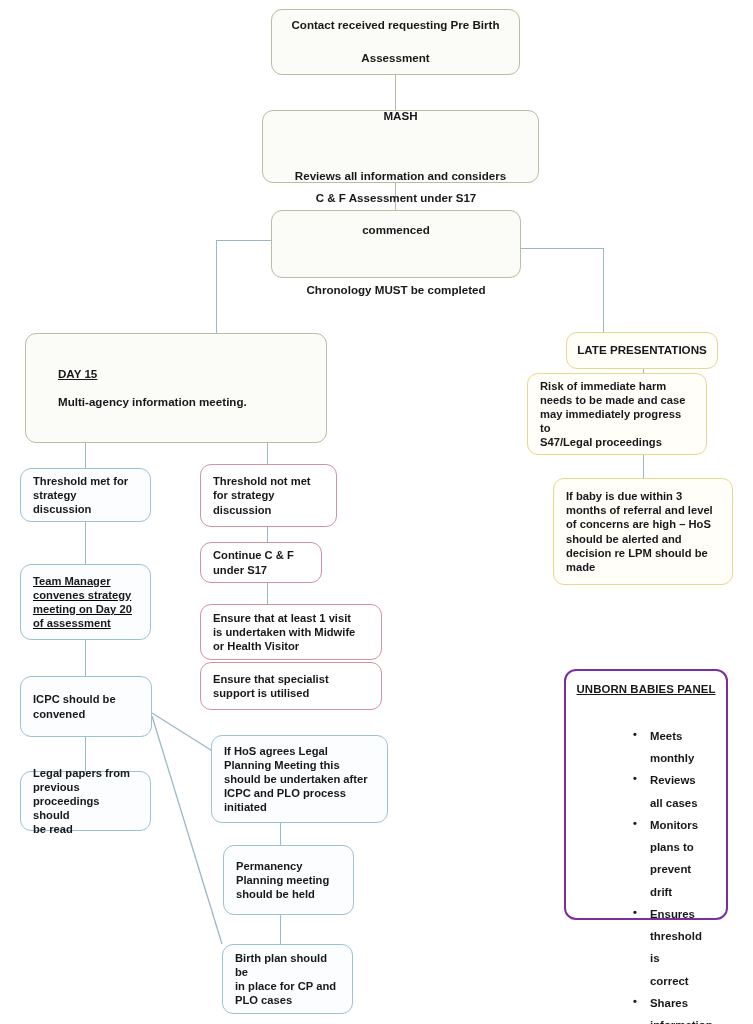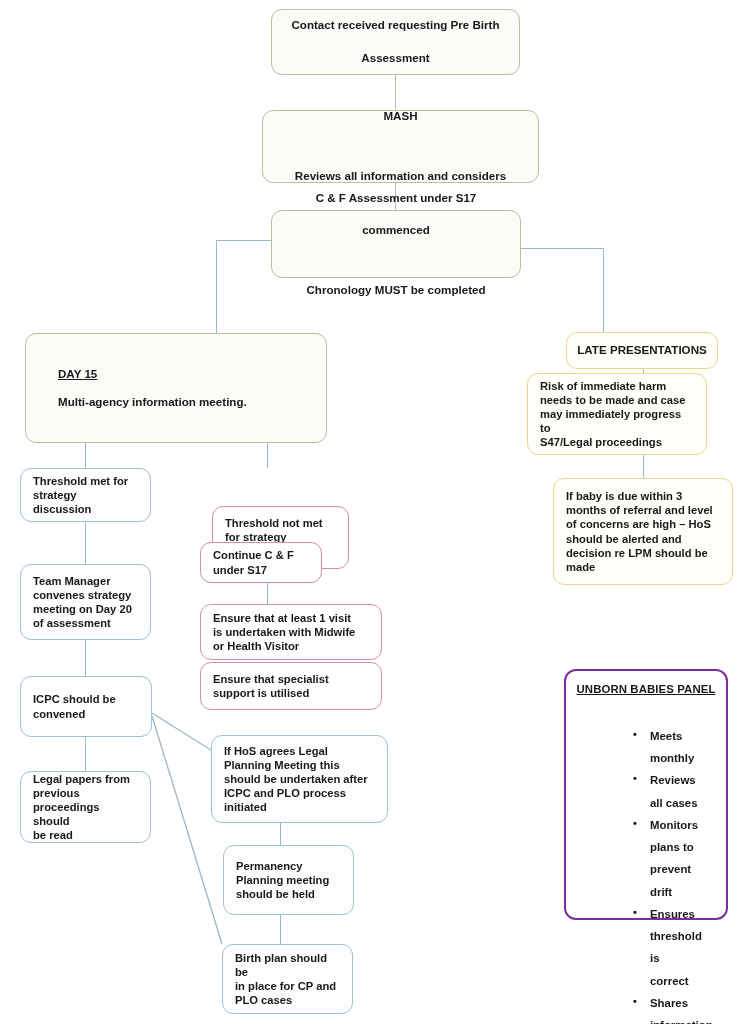--- a/index.html
+++ b/index.html
@@ -193,40 +193,40 @@
     <div class="ln fs11">should be alerted and</div>
     <div class="ln fs11">decision re LPM should be</div>
     <div class="ln fs11">made</div>
   </div>
 
   <div class="node theme-blue l pad-l" style="left:20px; top:468px; width:131px; height:54px;">
     <div class="ln fs11">Threshold met for</div>
     <div class="ln fs11">strategy discussion</div>
   </div>
 
-  <div class="node theme-blue l pad-l" style="left:20px; top:564px; width:131px; height:76px;">
+  <div class="node theme-blue l pad-l" style="left:20px; top:564px; width:131px; height:76px;text-decoration:underline;">
     <div class="ln fs11">Team Manager</div>
     <div class="ln fs11">convenes strategy</div>
     <div class="ln fs11">meeting on Day 20</div>
     <div class="ln fs11">of assessment</div>
   </div>
 
   <div class="node theme-blue l pad-l" style="left:20px; top:676px; width:132px; height:61px;">
     <div class="ln fs11">ICPC should be</div>
     <div class="ln fs11">convened</div>
   </div>
 
-  <div class="node theme-blue l pad-l" style="left:20px; top:771px; width:131px; height:72px;">
+  <div class="node theme-blue l pad-l" style="left:20px; top:771px; width:131px; height:60px;">
     <div class="ln fs11">Legal papers from</div>
     <div class="ln fs11">previous</div>
     <div class="ln fs11">proceedings should</div>
     <div class="ln fs11">be read</div>
   </div>
 
-  <div class="node theme-red l pad-l" style="left:212px; top:464px; width:137px; height:63px;margin-top:42px;">
+  <div class="node theme-red l pad-l" style="left:200px; top:464px; width:137px; height:63px;">
     <div class="ln fs11">Threshold not met</div>
     <div class="ln fs11">for strategy</div>
     <div class="ln fs11">discussion</div>
   </div>
 
   <div class="node theme-red l pad-l" style="left:200px; top:542px; width:122px; height:41px;">
     <div class="ln fs11">Continue C &amp; F</div>
     <div class="ln fs11">under S17</div>
   </div>
 

